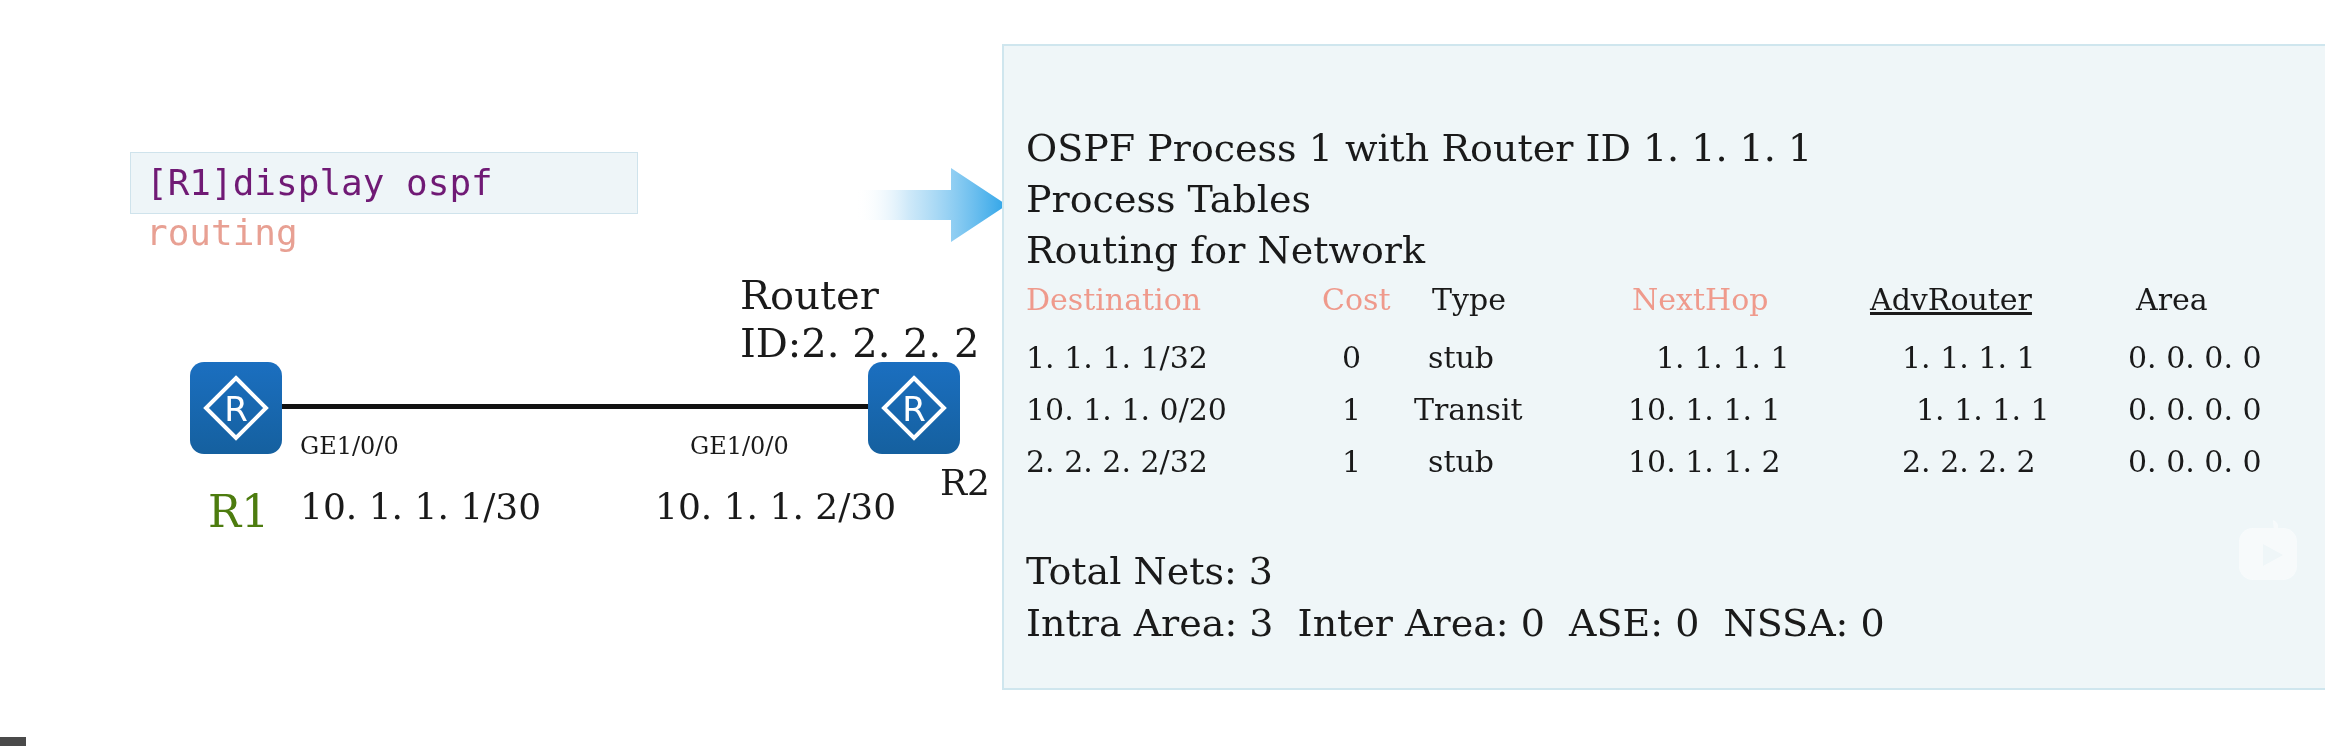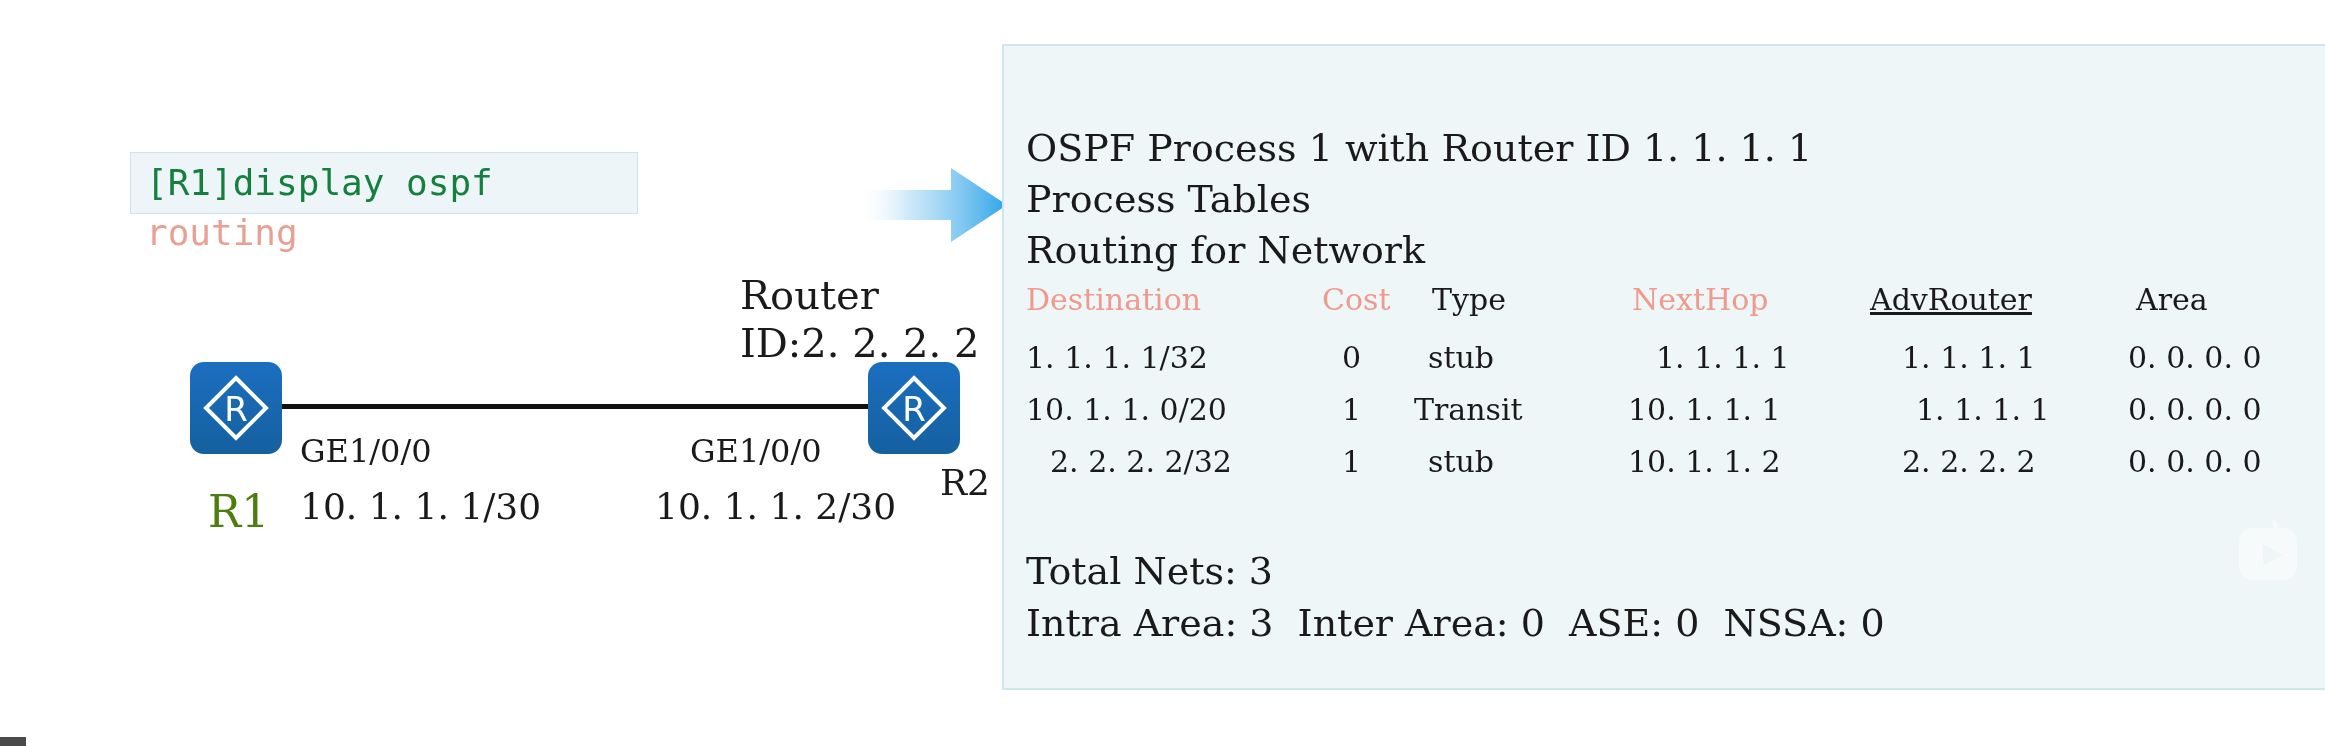--- a/index.html
+++ b/index.html
@@ -30,21 +30,21 @@
     height: 62px;
     background: #eef5f8;
     border: 1px solid #cfe3ec;
     box-sizing: border-box;
   }
   .cmd-line1 {
     position: absolute;
     left: 146px;
     top: 162px;
     font-size: 36px;
-    color: #15803d;
+    color: #701a75;
     font-family: "DejaVu Sans Mono", monospace;
     letter-spacing: 0px;
     white-space: nowrap;
   }
   .cmd-line2 {
     position: absolute;
     left: 146px;
     top: 212px;
     font-size: 36px;
     color: #e8a093;
@@ -95,21 +95,21 @@
     position: absolute;
     left: 282px;
     top: 404px;
     width: 590px;
     height: 5px;
     background: #111111;
   }
 
   .lbl {
     position: absolute;
-    font-size: 32px;
+    font-size: 24px;
     color: #1a1a1a;
     white-space: nowrap;
   }
   #lbl-ge-left   { left: 300px; top: 432px; }
   #lbl-ip-left   { left: 300px; top: 486px; font-size: 36px; }
   #lbl-r1        { left: 208px; top: 486px; font-size: 44px; color: #4d7c0f; }
   #lbl-ge-right  { left: 690px; top: 432px; }
   #lbl-ip-right  { left: 655px; top: 486px; font-size: 36px; }
   #lbl-r2        { left: 940px; top: 462px; font-size: 36px; color: #1a1a1a; }
 
@@ -250,21 +250,21 @@
   <div class="term-row" style="top:346px;">
     <span class="cell" style="left:22px;">10. 1. 1. 0/20</span>
     <span class="cell" style="left:338px;">1</span>
     <span class="cell" style="left:410px;">Transit</span>
     <span class="cell" style="left:624px;">10. 1. 1. 1</span>
     <span class="cell" style="left:912px;">1. 1. 1. 1</span>
     <span class="cell" style="left:1124px;">0. 0. 0. 0</span>
   </div>
 
   <div class="term-row" style="top:398px;">
-    <span class="cell" style="left:22px;margin-left:24px;">2. 2. 2. 2/32</span>
+    <span class="cell" style="left:22px;">2. 2. 2. 2/32</span>
     <span class="cell" style="left:338px;">1</span>
     <span class="cell" style="left:424px;">stub</span>
     <span class="cell" style="left:624px;">10. 1. 1. 2</span>
     <span class="cell" style="left:898px;">2. 2. 2. 2</span>
     <span class="cell" style="left:1124px;">0. 0. 0. 0</span>
   </div>
 
   <div class="term-line" style="top:506px;">Total Nets: 3</div>
   <div class="term-line" style="top:558px;">Intra Area: 3  Inter Area: 0  ASE: 0  NSSA: 0</div>
 

